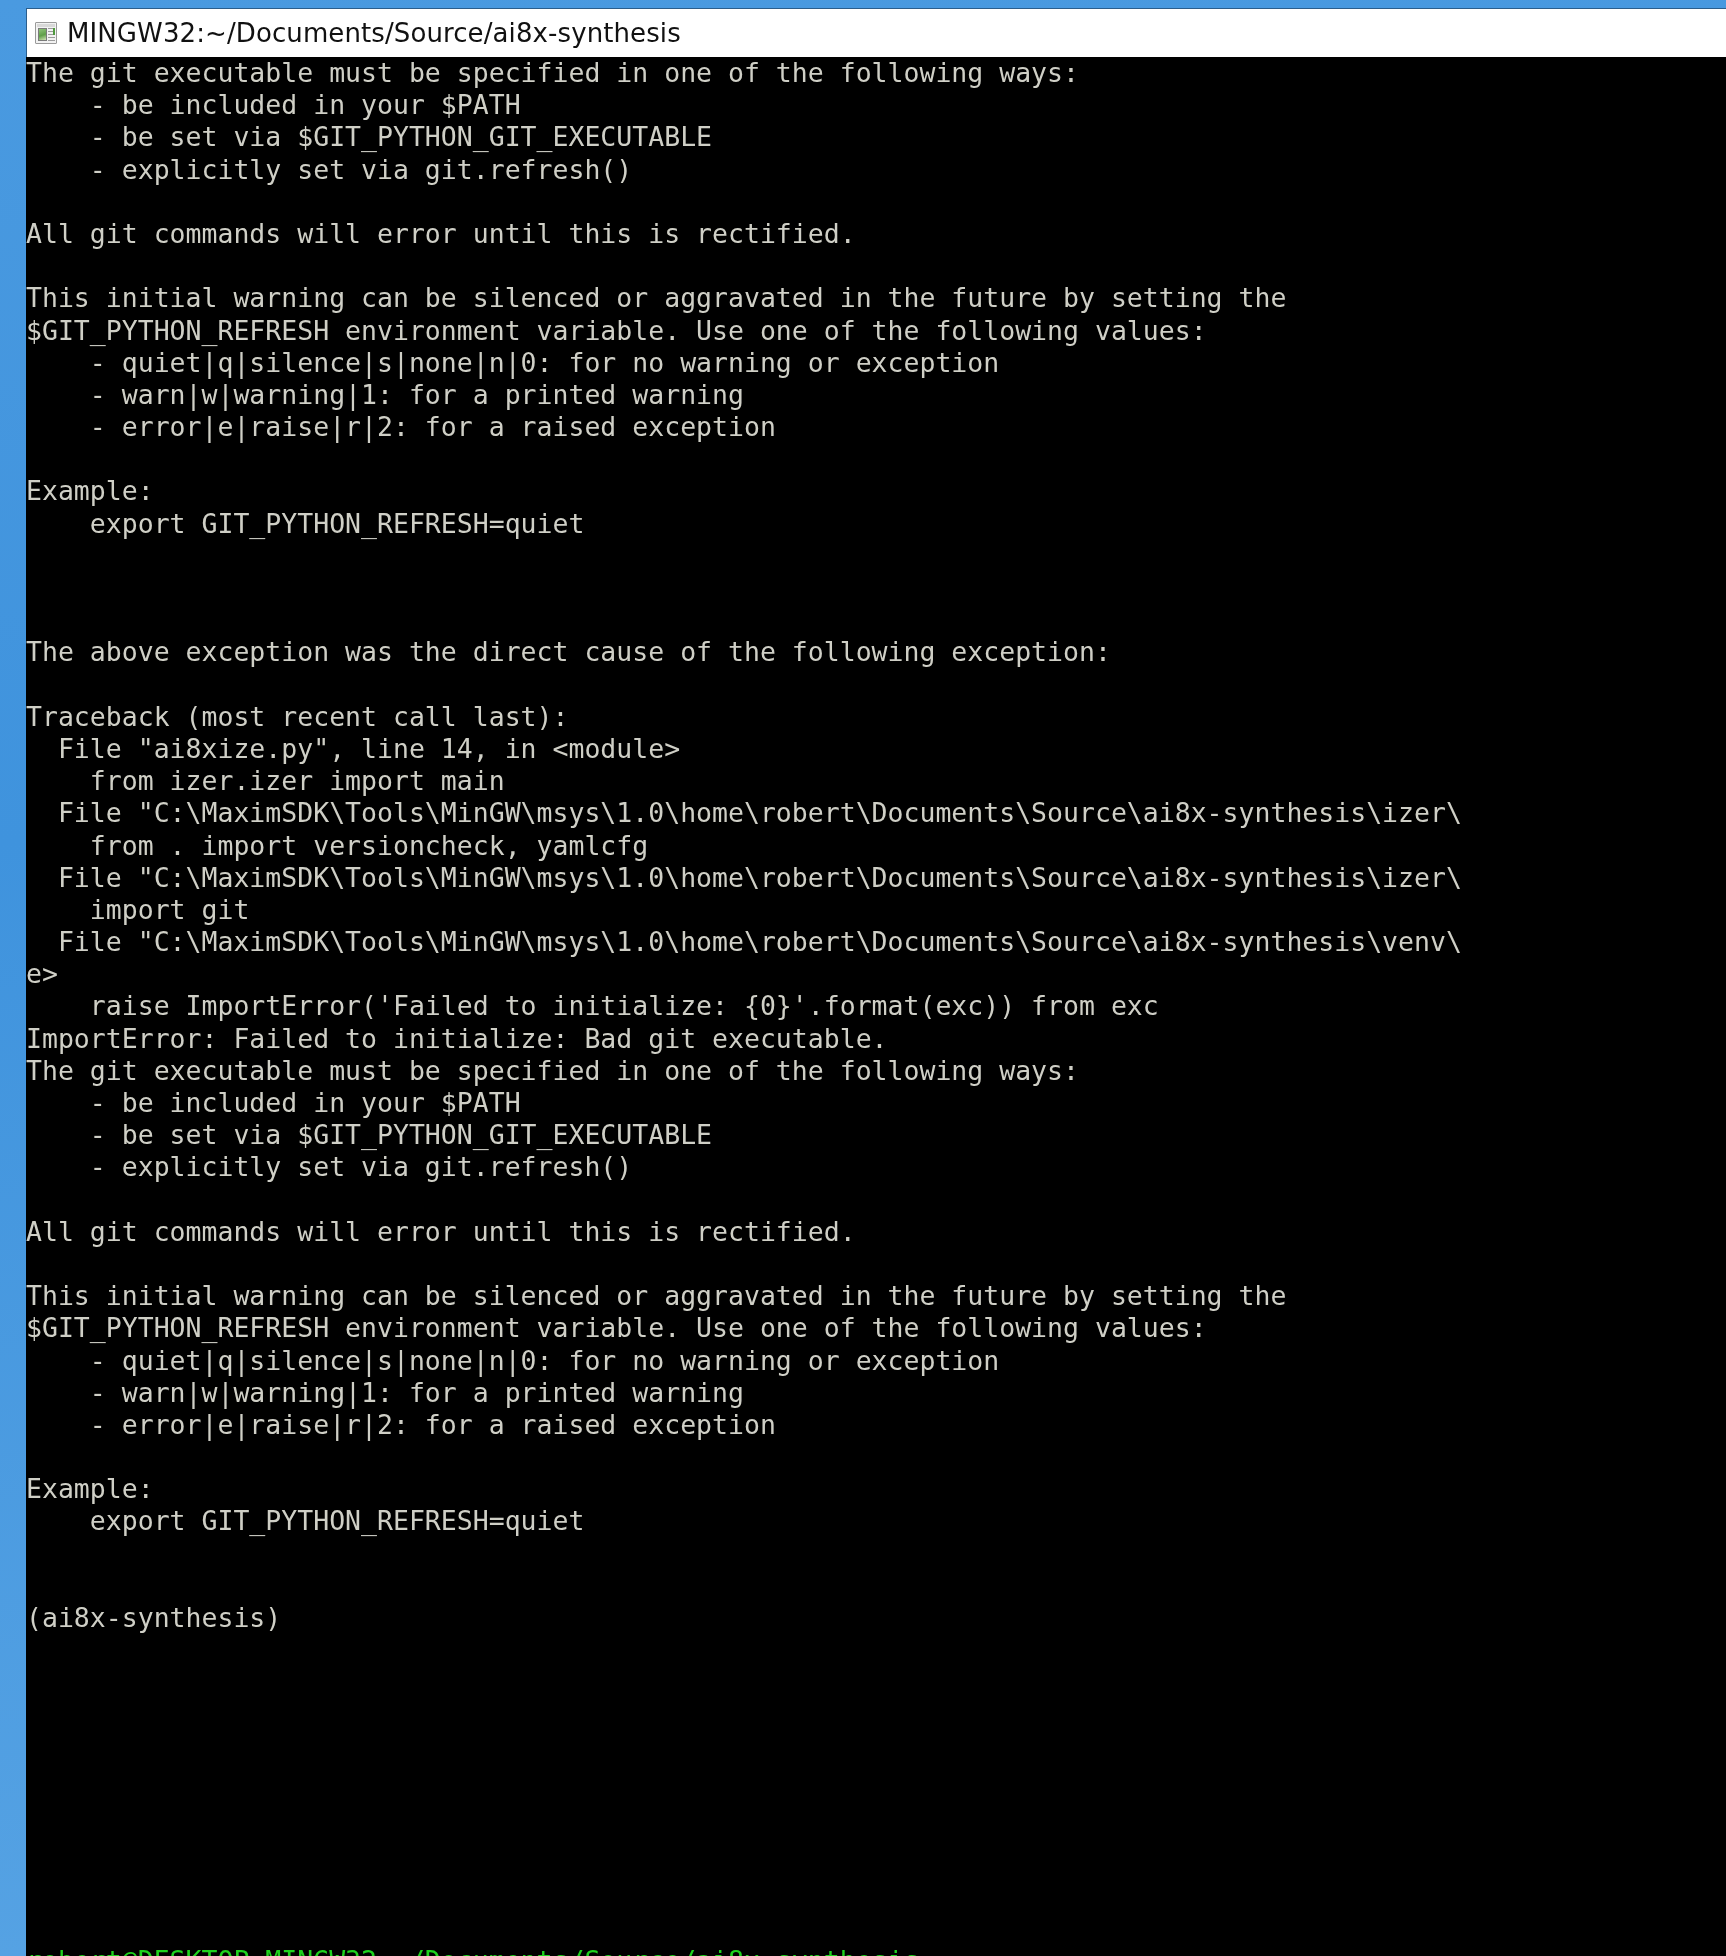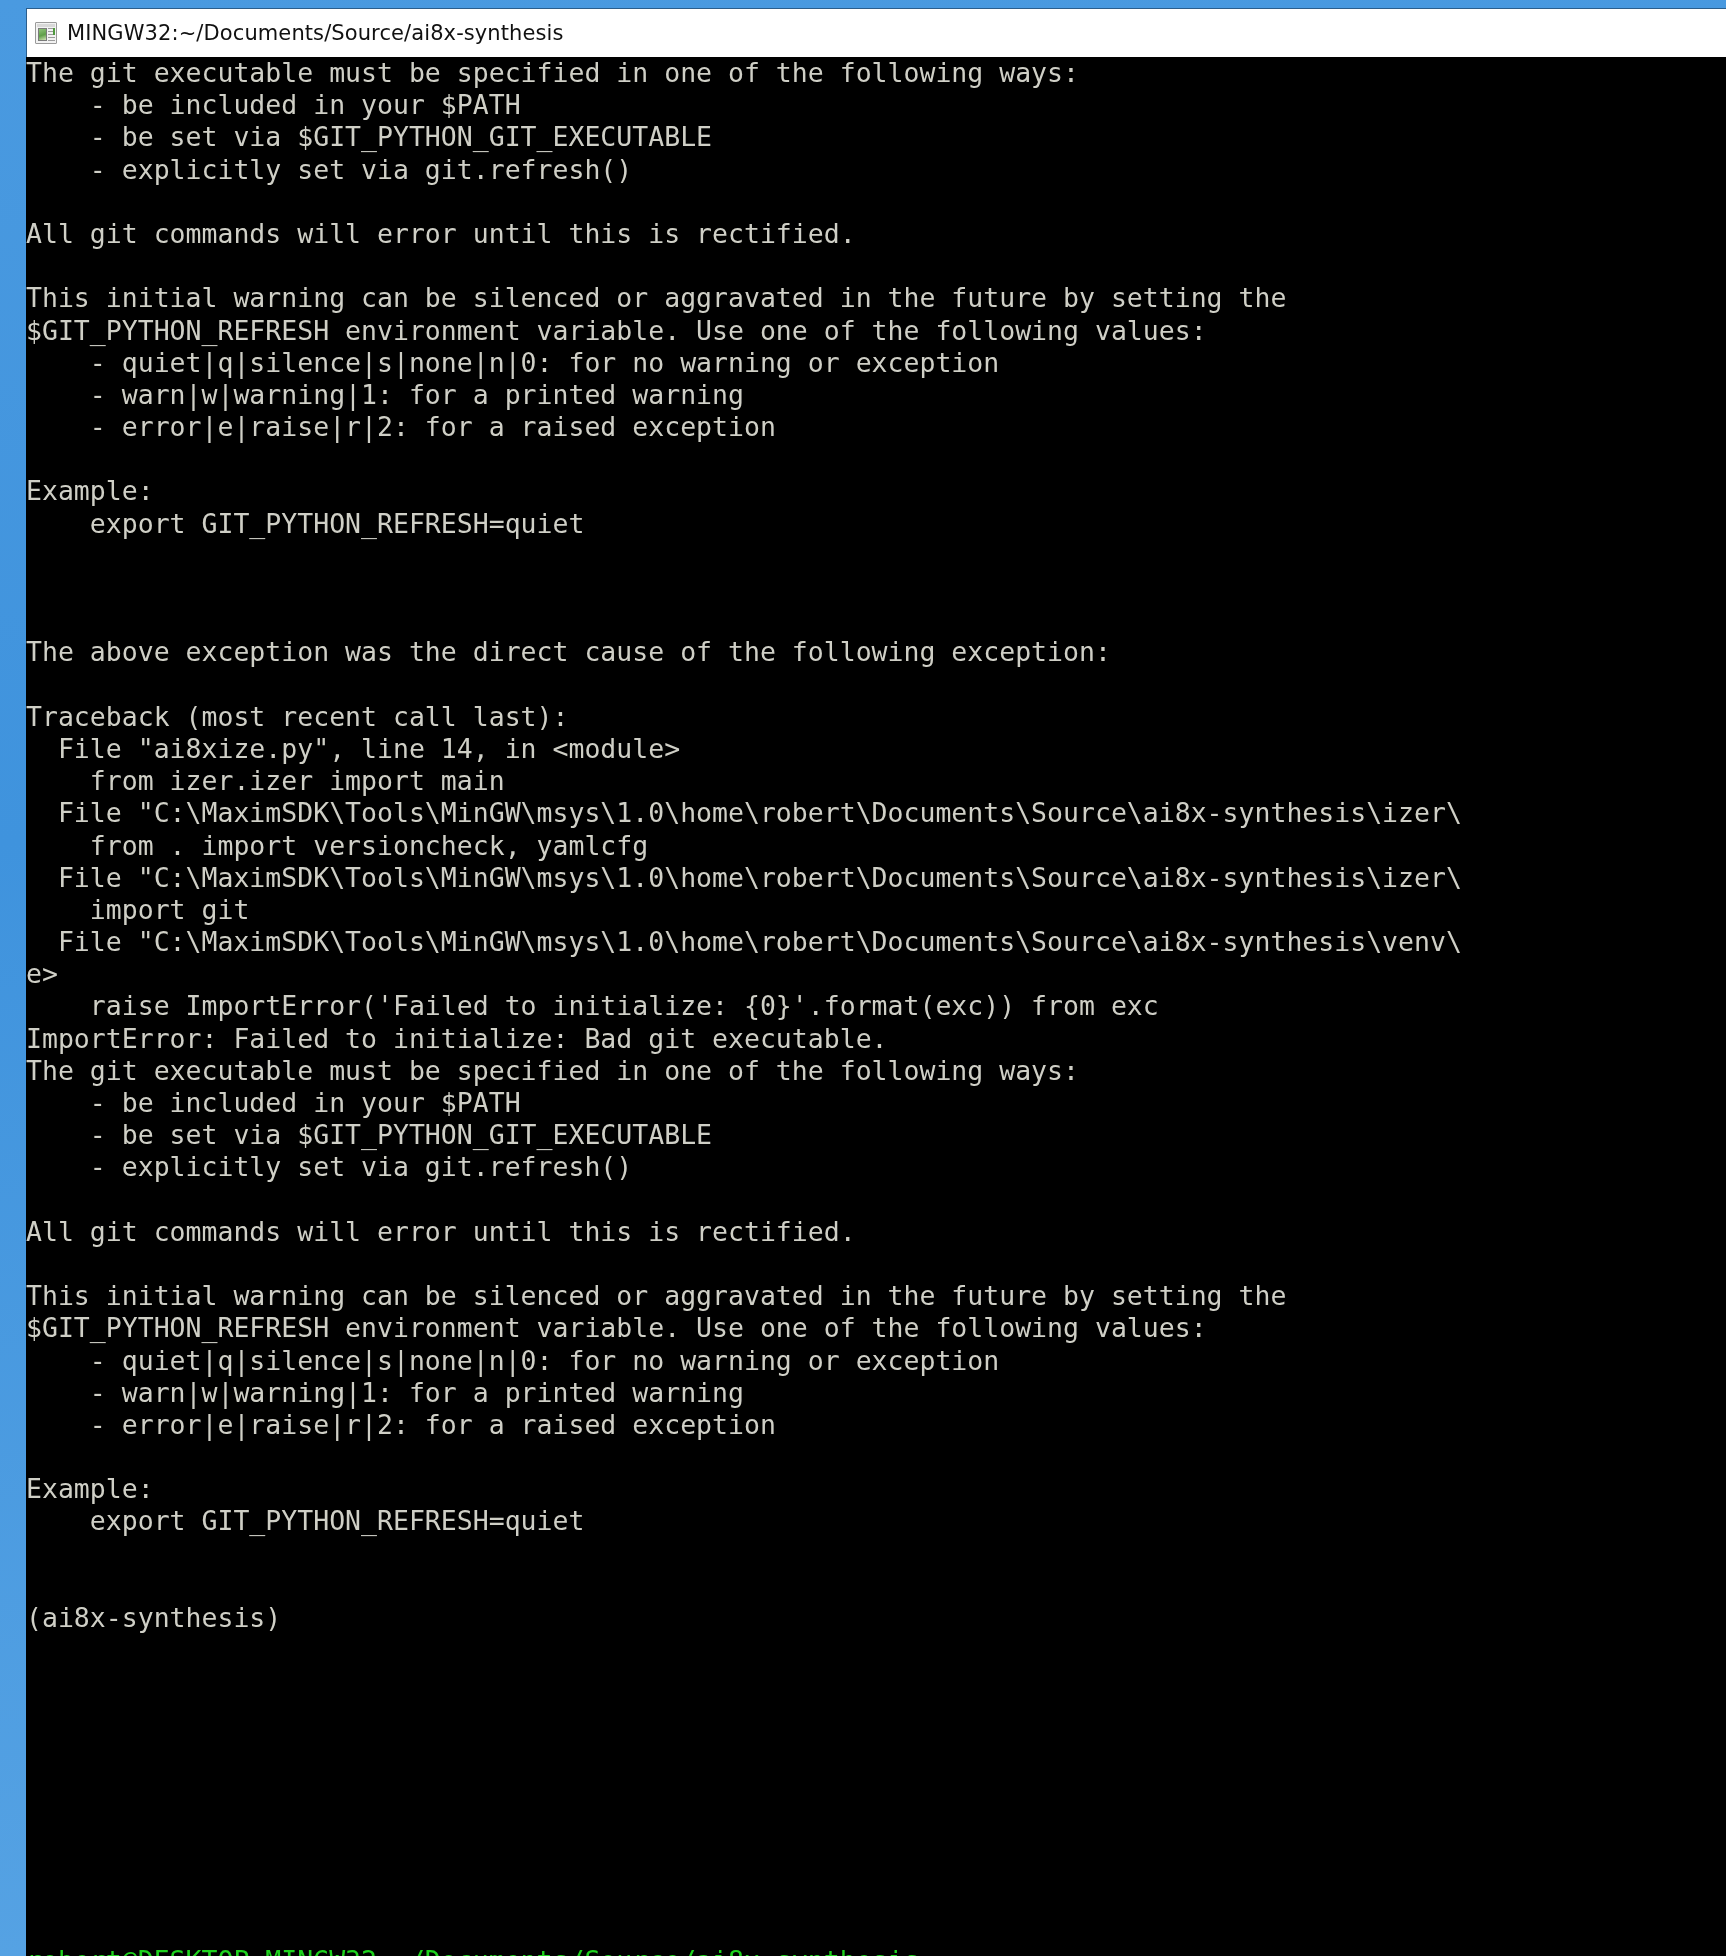--- a/index.html
+++ b/index.html
@@ -73,21 +73,21 @@
       repeating-linear-gradient(to bottom, #9b9b9b 0px, #9b9b9b 1px, #f2f2f2 1px, #f2f2f2 3px);
   }
   #title-icon .greenbar {
     position: absolute;
     right: 1px; top: 5px;
     width: 2px; height: 7px;
     background: #4f9a3d;
   }
   #title-text {
     font-family: "DejaVu Sans", sans-serif;
-    font-size: 21px;
+    font-size: 26px;
     color: #111111;
     white-space: nowrap;
     letter-spacing: 0.1px;
   }
 
   
   #terminal {
     position: absolute;
     left: 26px;
     top: 57px;

